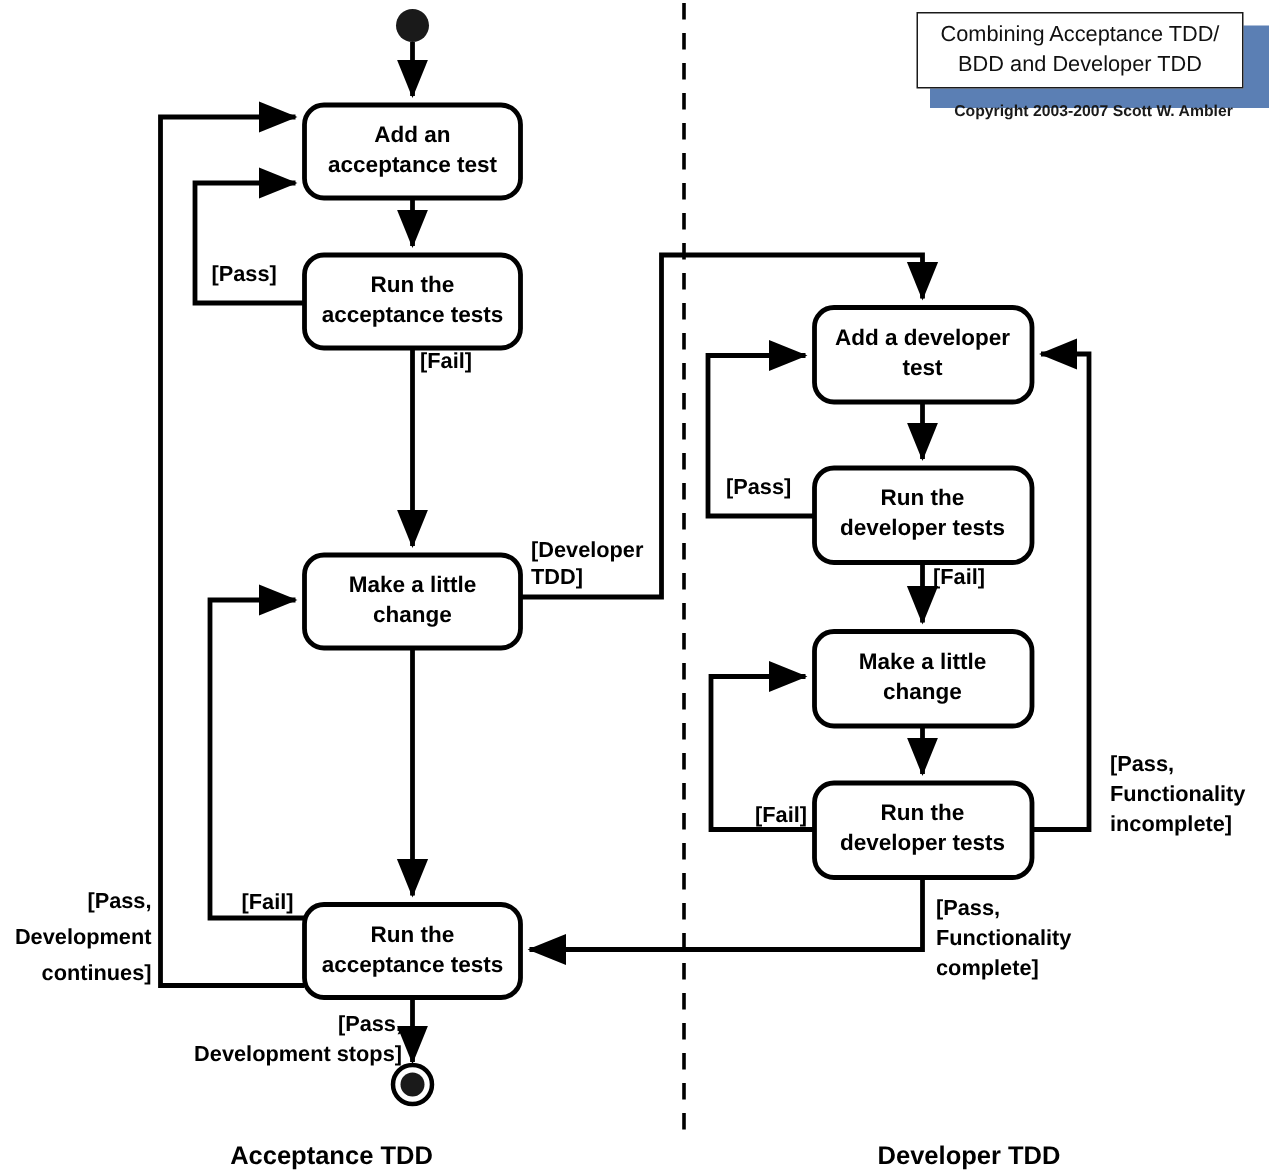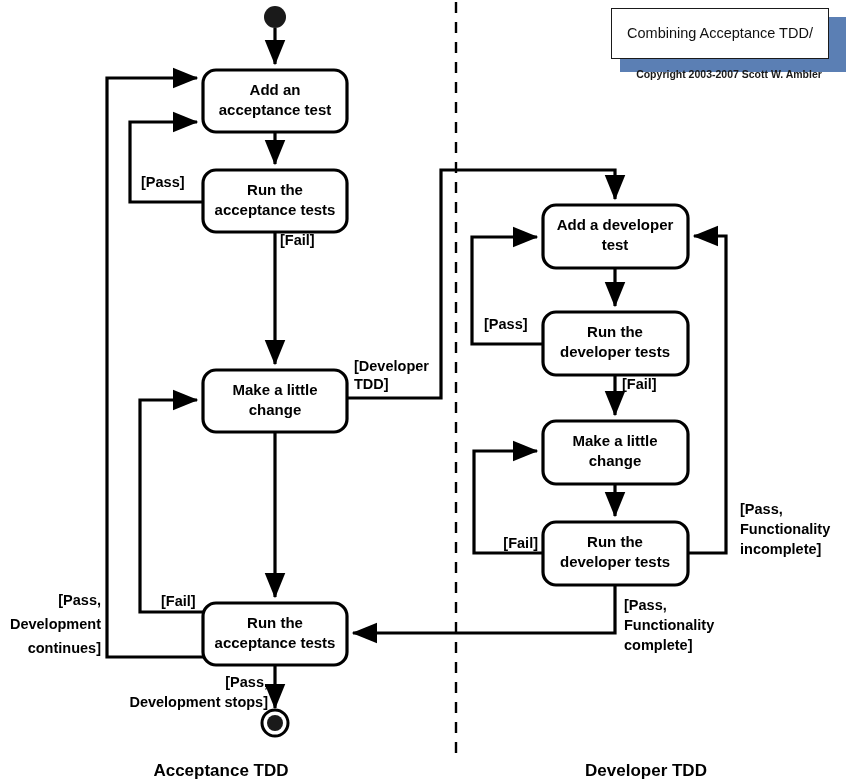--- a/index.html
+++ b/index.html
@@ -218,17 +218,18 @@
     <text class="guard-label" x="624" y="650">complete]</text>
 
     <text class="partition-label" x="221" y="776">Acceptance TDD</text>
     <text class="partition-label" x="646" y="776">Developer TDD</text>
   </svg>
 
   <div id="title-block">
     <div id="title-shadow"></div>
     <div id="title-box">
       <div class="title-line">Combining Acceptance TDD/</div>
+      <div class="title-line">BDD and Developer TDD</div>
     </div>
   </div>
   <div id="copyright-text">Copyright 2003-2007 Scott W. Ambler</div>
 
 </div>
 
 </body></html>

